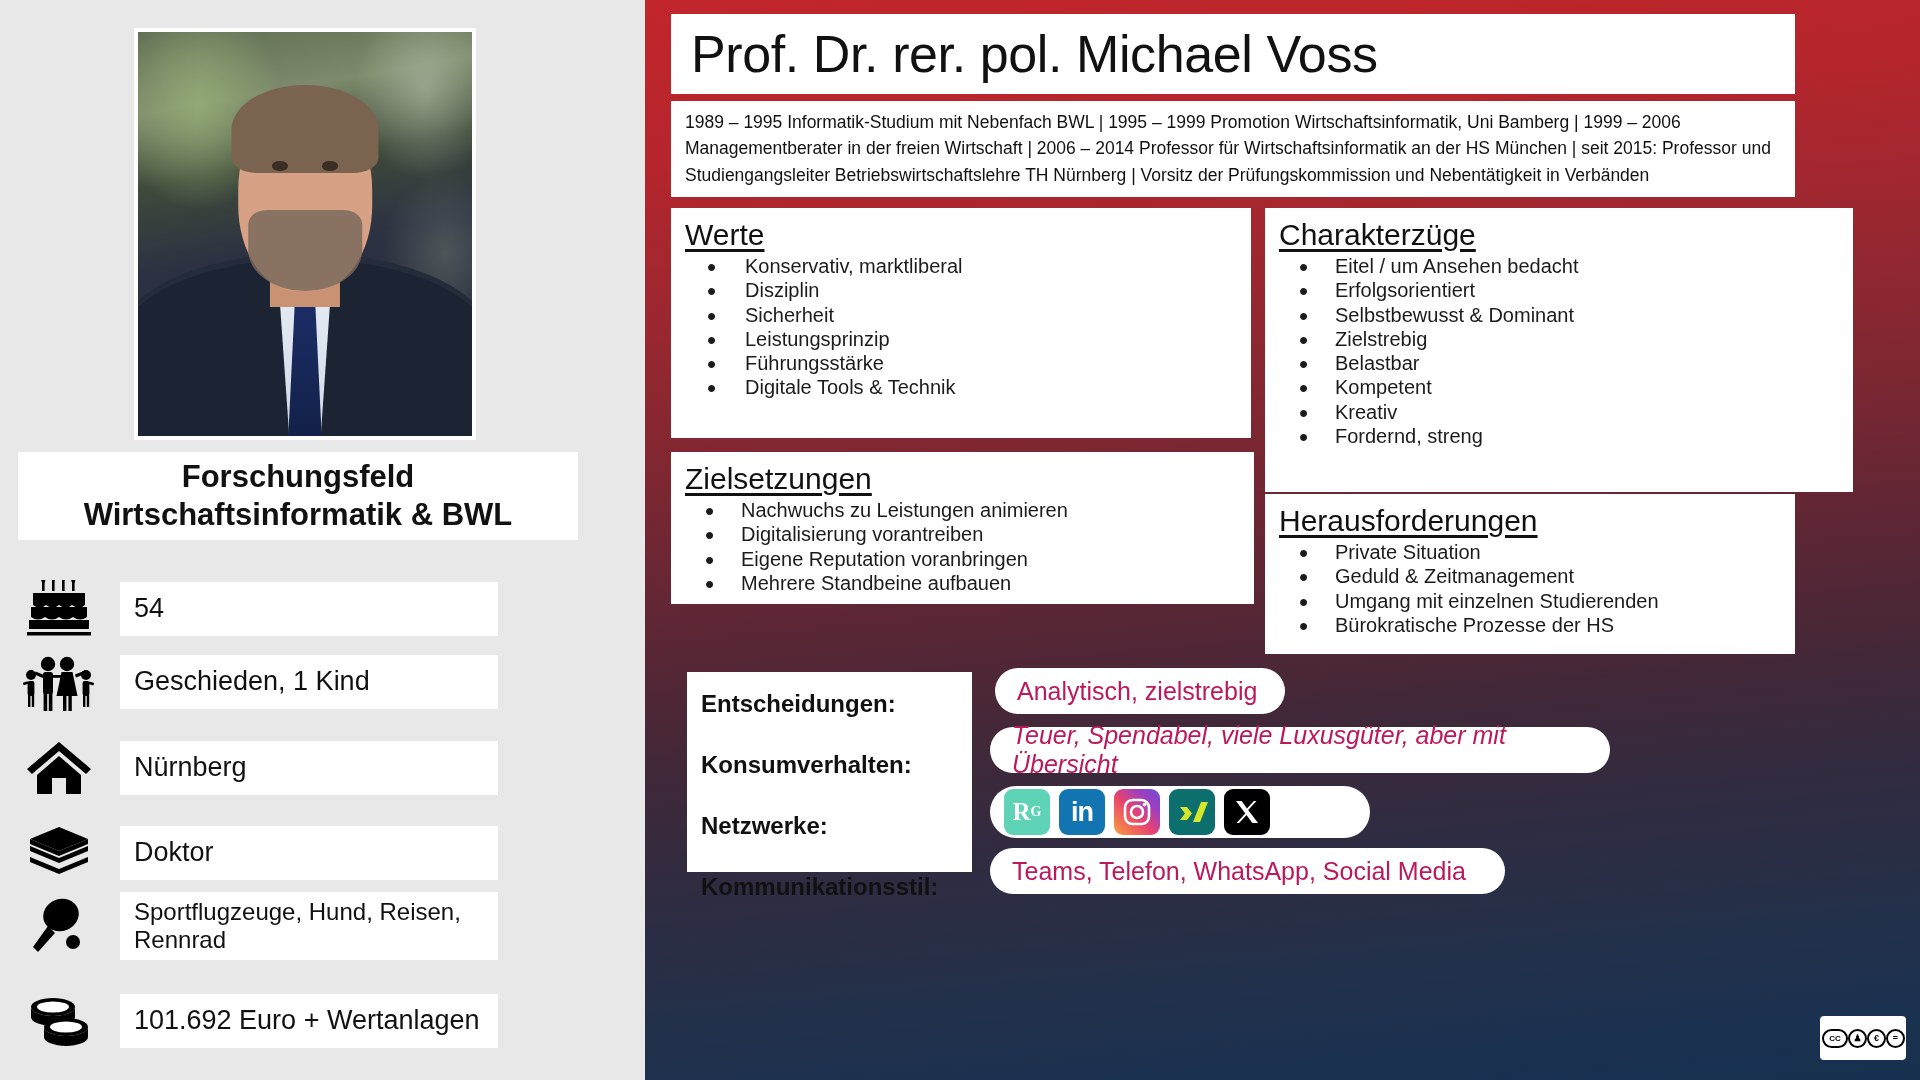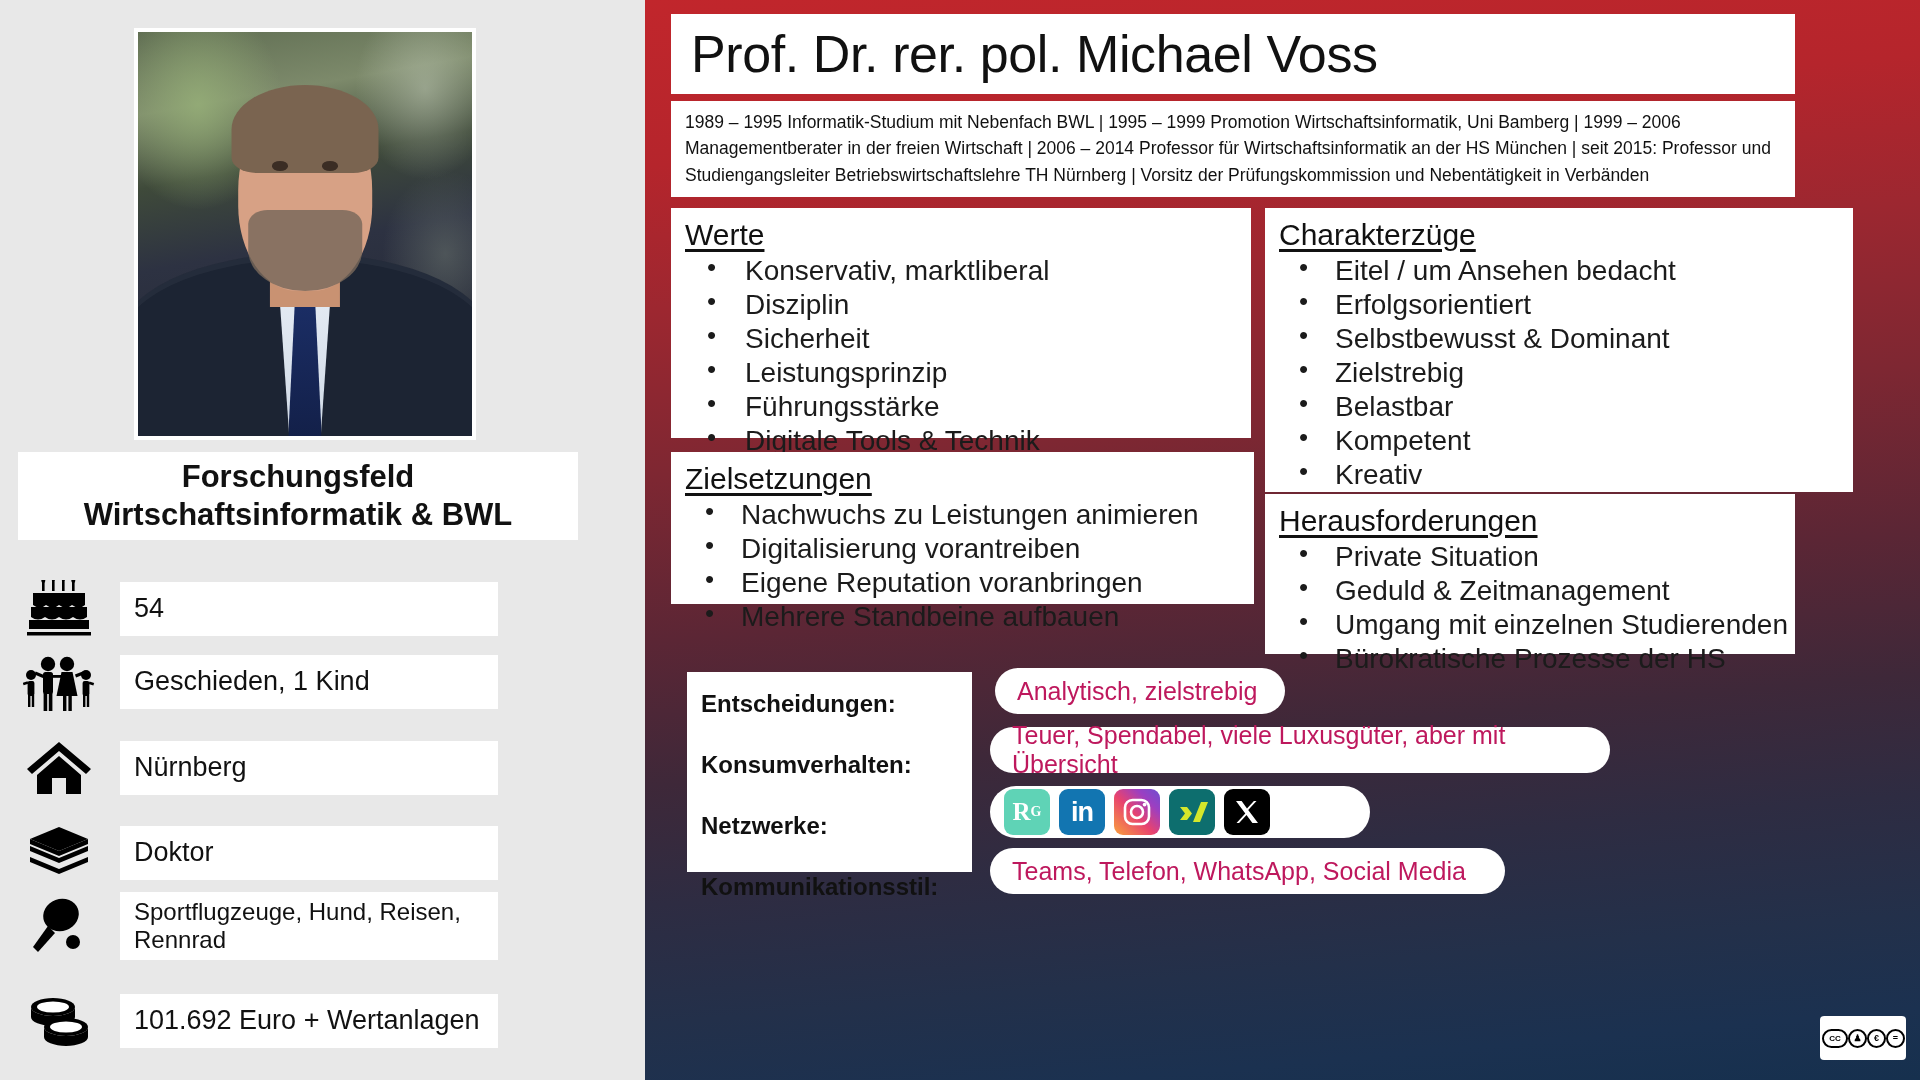--- a/index.html
+++ b/index.html
@@ -100,21 +100,21 @@
     padding:8px 14px 0 14px;
     font-size:17.5px; line-height:1.50;
   }
 
   .panel-heading {
     font-size:30px; text-decoration:underline;
     text-underline-offset:4px; margin-bottom:2px; display:block;
   }
   .bullets { list-style:none; }
   .bullets li {
-    position:relative; padding-left:60px; font-size:28px;
+    position:relative; padding-left:60px; font-size:20px;
     line-height:1.215; color:#1b1b1b;
   }
   .bullets li:before {
     content:"•"; position:absolute; left:22px; top:-2px;
     font-size:26px; line-height:1.2;
   }
   .bullets.tight li { padding-left:56px; }
   .bullets.tight li:before { left:20px; }
 
   #werte-card   { left:26px;  top:208px; width:580px; height:230px; padding:10px 0 0 14px; }
@@ -130,21 +130,21 @@
     font-weight:bold; font-size:24px; margin-bottom:33px; display:block;
   }
   #decisions-card .dlabel:last-child { margin-bottom:0; }
 
   .pill {
     position:absolute; background:#fff; border-radius:999px;
     display:flex; align-items:center; padding:0 22px;
     font-size:25px; color:#be185d; height:46px;
   }
   #pill-1 { left:350px; top:668px; width:290px; }
-  #pill-2 { left:345px; top:727px; width:620px; }
+  #pill-2 { left:345px; top:727px; width:620px;font-style:italic; }
   #pill-4 { left:345px; top:848px; width:515px; }
 
   #social-pill {
     position:absolute; left:345px; top:786px; width:380px; height:52px;
     background:#fff; border-radius:999px;
     display:flex; align-items:center; gap:9px; padding:0 14px;
   }
   .sicon { width:46px; height:46px; border-radius:9px;
     display:flex; align-items:center; justify-content:center;
     font-weight:bold; overflow:hidden; position:relative; }

